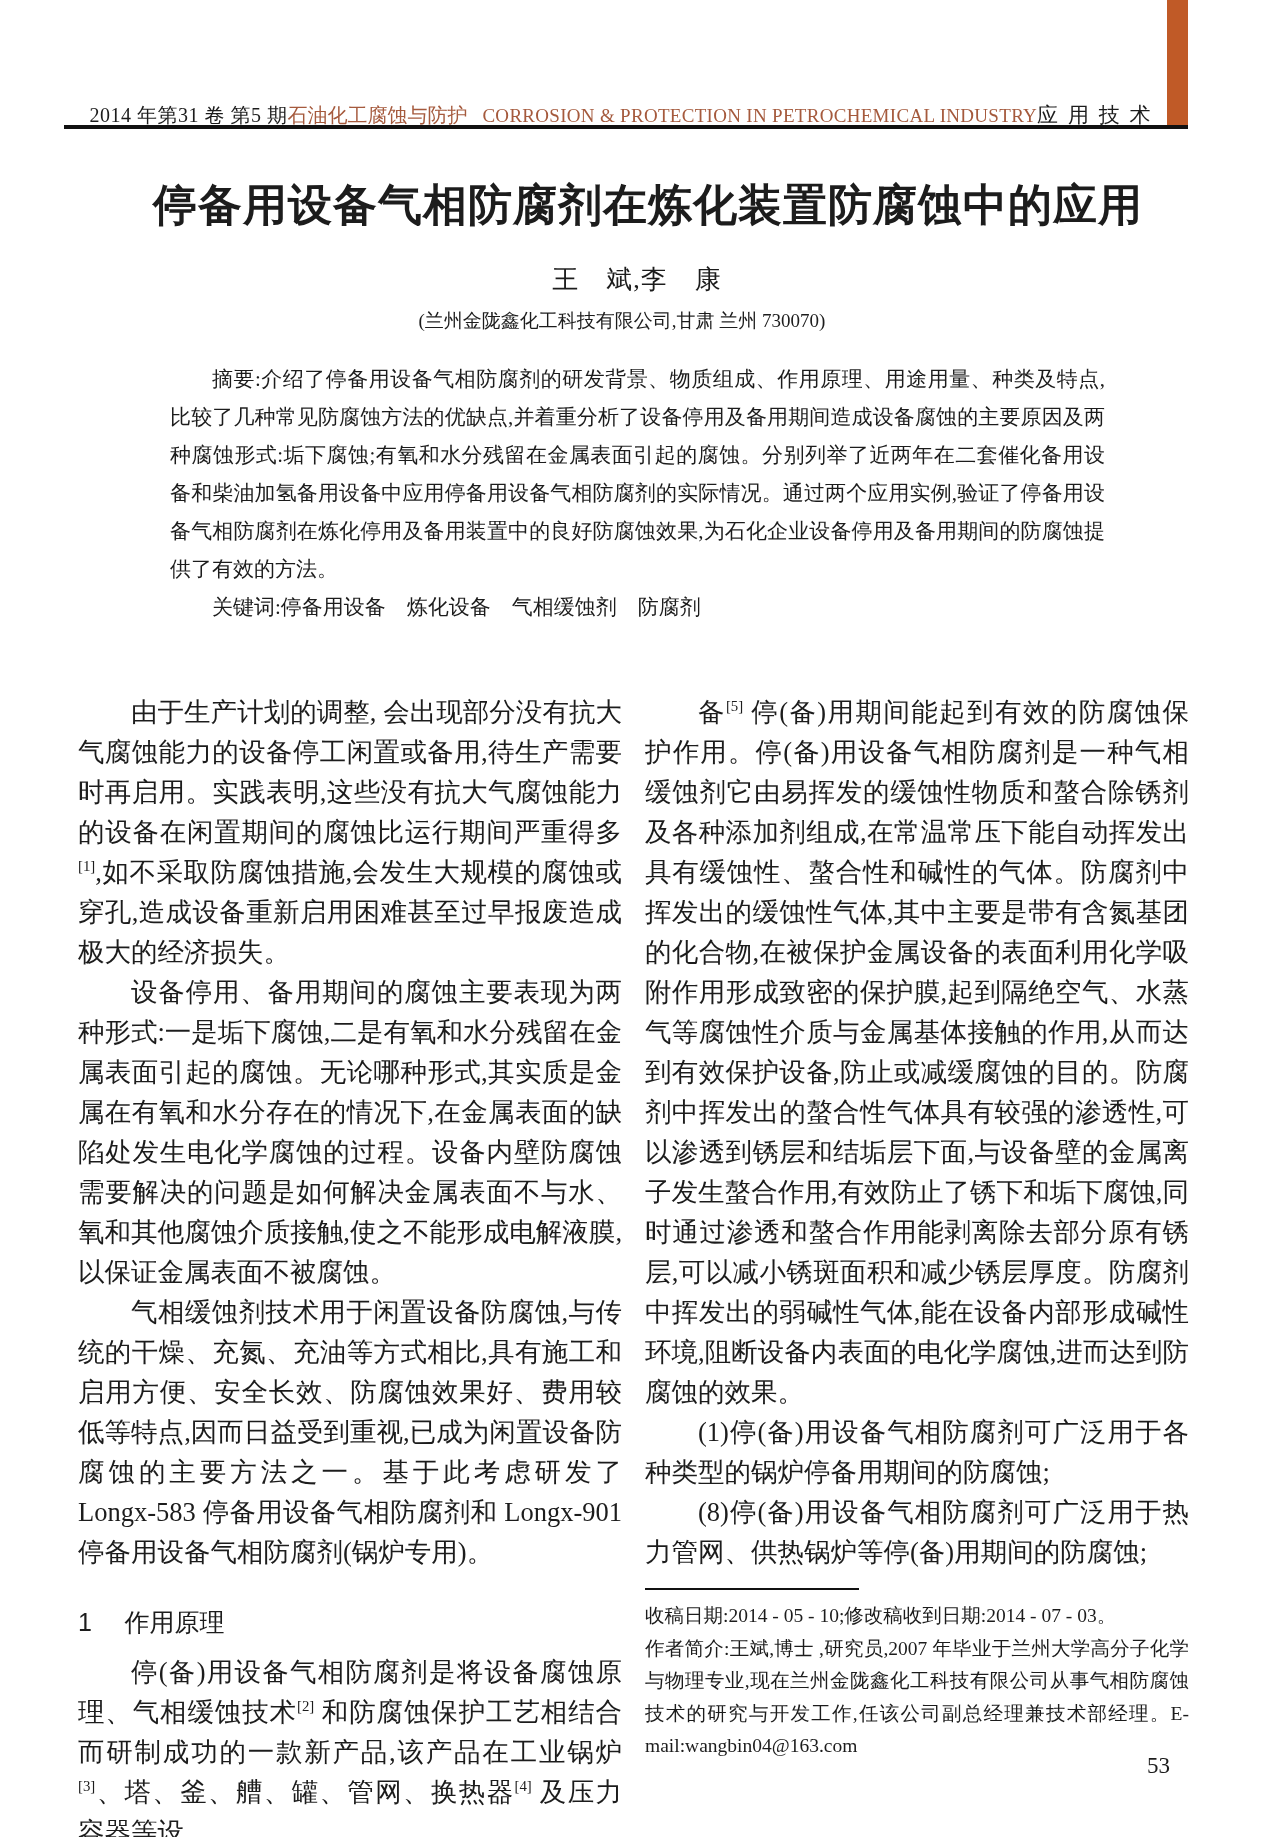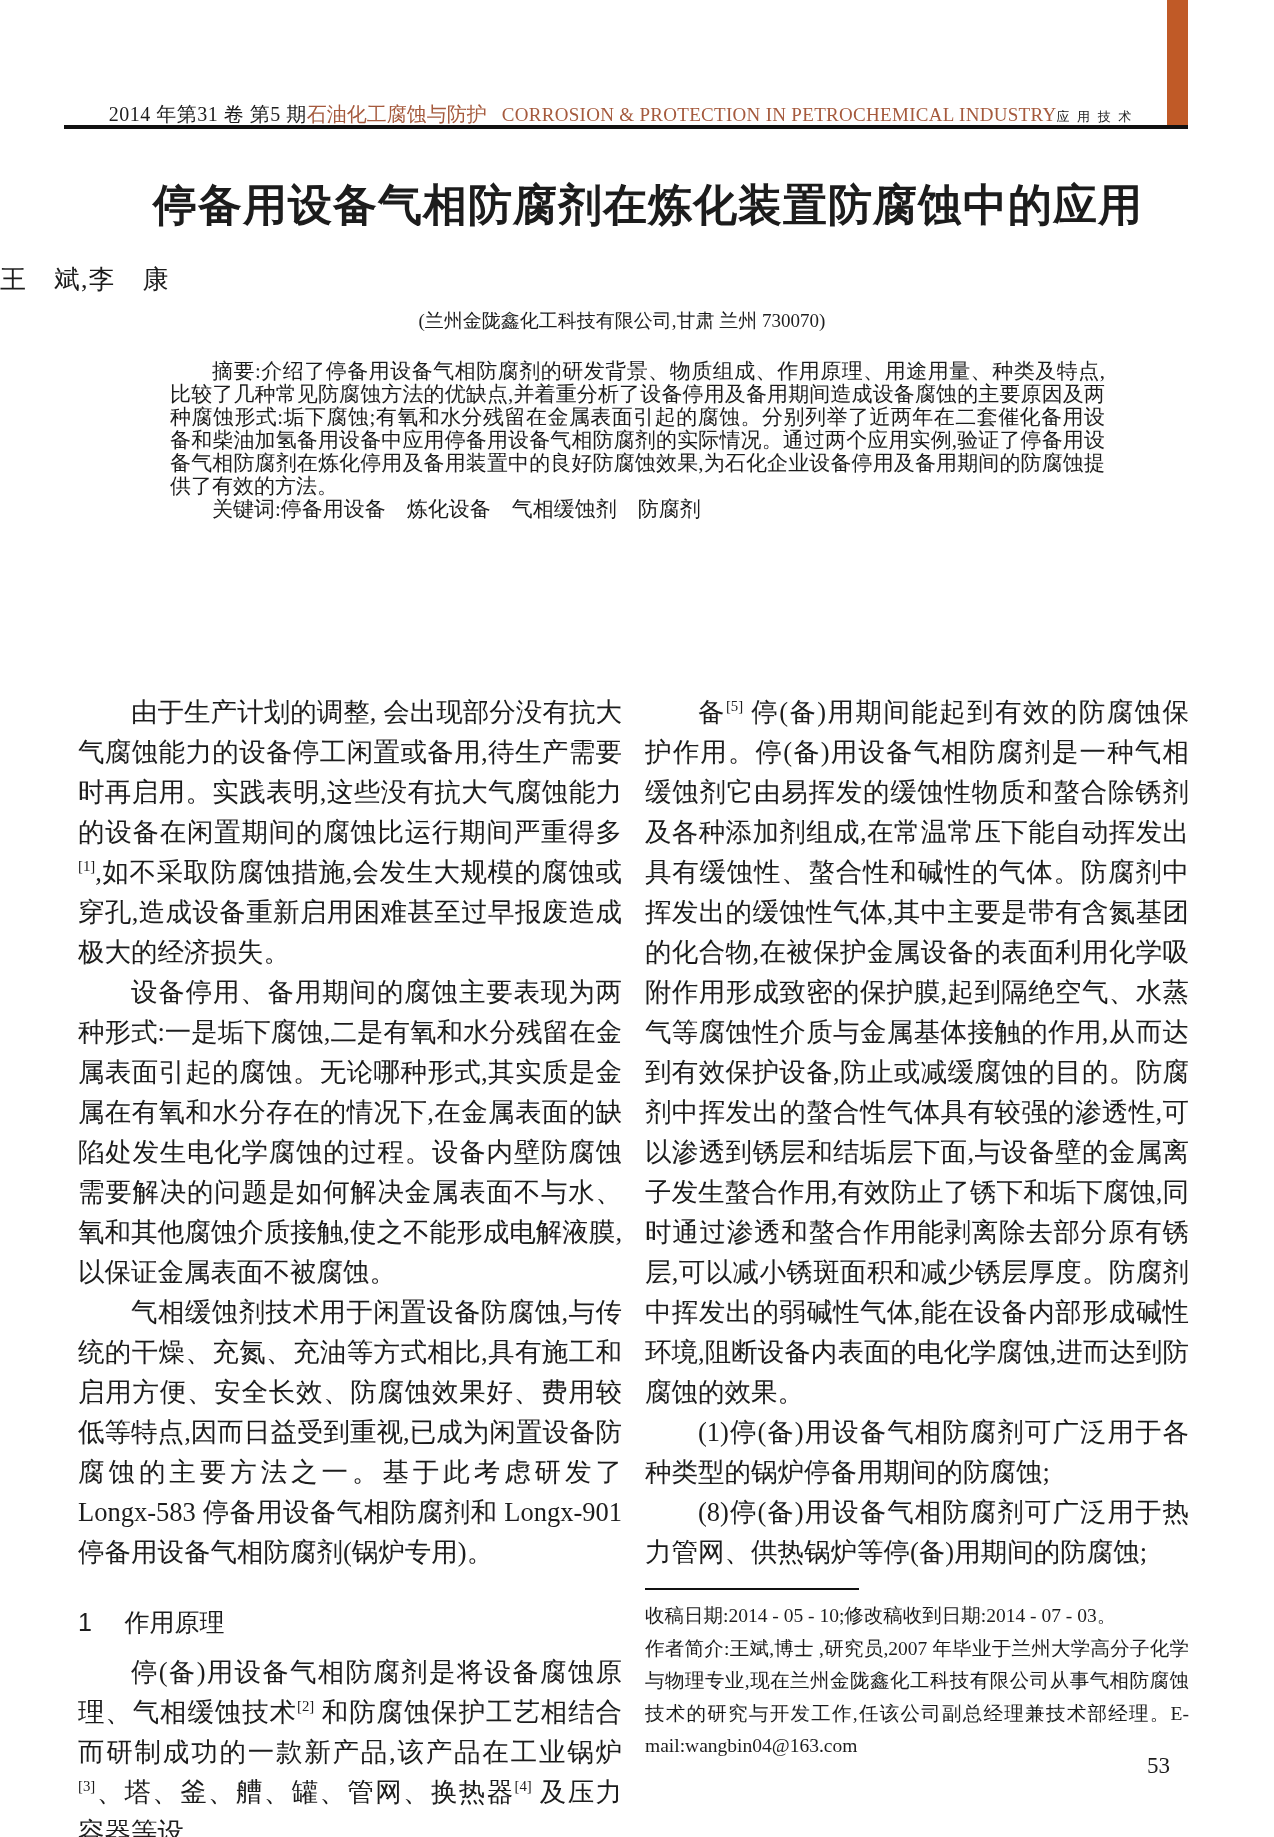--- a/index.html
+++ b/index.html
@@ -17,41 +17,41 @@
   }
   .header-row{
     position:absolute;top:101px;left:78px;width:1086px;
     display:flex;justify-content:center;align-items:baseline;
     font-size:20px;white-space:nowrap;
   }
   .issue{letter-spacing:0.5px;font-family:"Liberation Serif","DejaVu Serif",serif;}
   .journal{color:#a55a3d;}
   .journal .jcn{font-family:"Liberation Sans","DejaVu Sans",sans-serif;font-size:20px;margin-right:10px;}
   .journal .jen{font-family:"Liberation Serif","DejaVu Serif",serif;font-size:19px;letter-spacing:0.3px;}
-  .section-label{font-family:"Liberation Sans","DejaVu Sans",sans-serif;font-size:13px;letter-spacing:2px;}
+  .section-label{font-family:"Liberation Sans","DejaVu Sans",sans-serif;font-size:21px;letter-spacing:2px;}
   .header-rule{
     position:absolute;top:125px;left:64px;width:1124px;height:4px;background:#111;
   }
   .title{
     position:absolute;top:176px;left:11px;width:1274px;margin:0;
     text-align:center;
     font-family:"Liberation Sans","DejaVu Sans",sans-serif;
     font-weight:bold;font-size:44px;letter-spacing:1px;
   }
   .authors{
     position:absolute;top:262px;left:0;width:1274px;
-    font-size:26px;letter-spacing:1px;
+    text-align:center;font-size:26px;letter-spacing:1px;
   }
   .affiliation{
     position:absolute;top:308px;left:0;width:1244px;
     text-align:center;font-size:19px;
   }
   .abstract{
     position:absolute;top:360px;left:170px;width:935px;
-    font-size:21px;line-height:23px;text-align:justify;
+    font-size:21px;line-height:38px;text-align:justify;
   }
   .abstract p{margin:0;text-indent:2em;}
   .columns{
     position:absolute;top:692px;left:78px;width:1112px;
     display:flex;gap:23px;
     font-size:26.5px;line-height:40px;text-align:justify;
   }
   .col{width:544px;}
   .para{margin:0;text-indent:2em;}
   sup{font-size:0.56em;line-height:0;}

